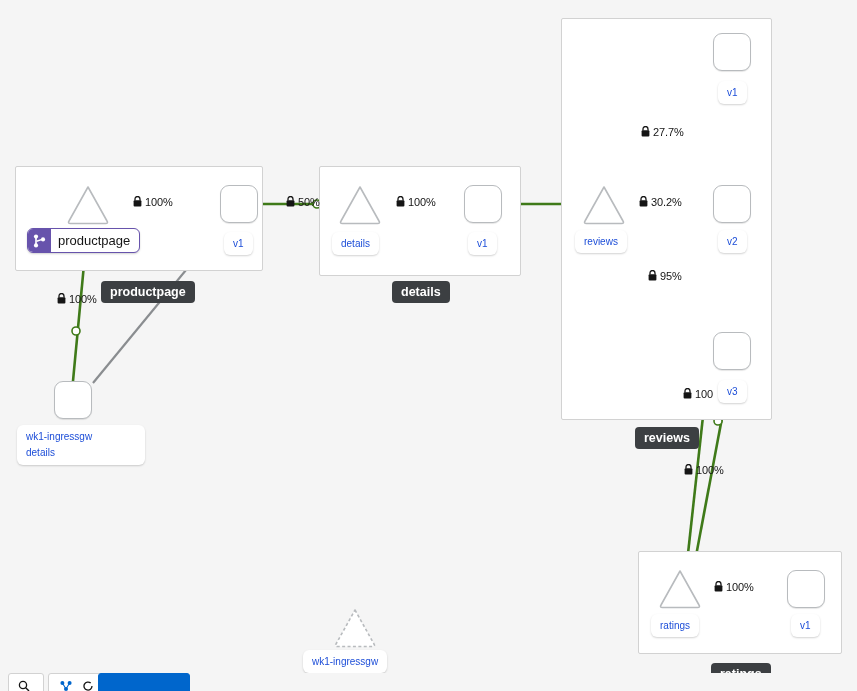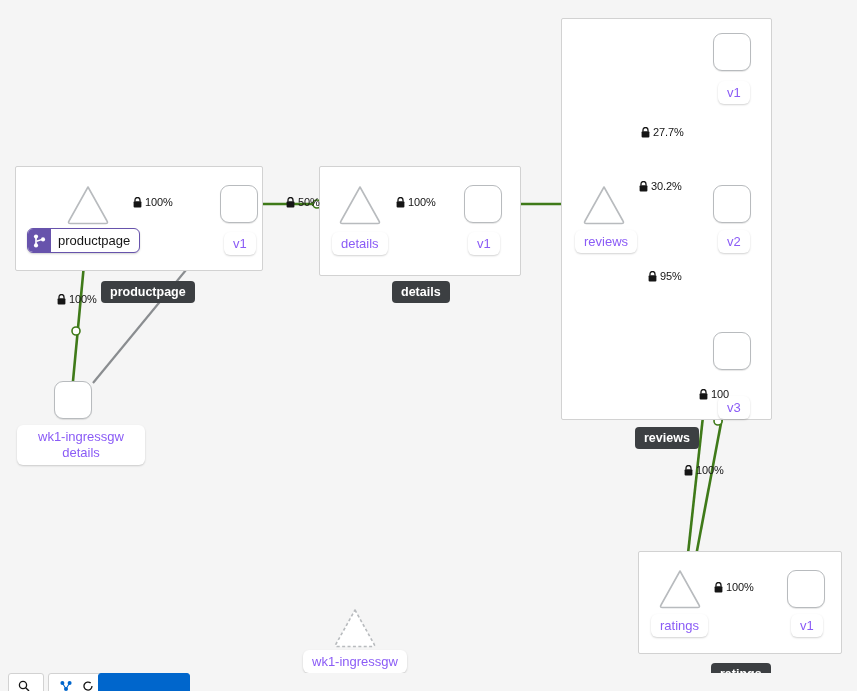--- a/index.html
+++ b/index.html
@@ -24,23 +24,23 @@
 
   
   .wl-node{
     position:absolute;width:38px;height:38px;background:#ffffff;
     border:1px solid #b8bbbe;border-radius:9px;box-sizing:border-box;
     box-shadow:0 1px 1px rgba(3,3,3,.10);
   }
 
   
   .node-label{
-    position:absolute;background:#ffffff;color:#8b5cf6;
-    font-size:13px;line-height:15px;padding:4px 9px;border-radius:6px;
-    box-shadow:0 1px 2px rgba(3,3,3,.18);white-space:nowrap;text-align:center;
+    position:absolute;background:#ffffff;color:#1d4ed8;
+    font-size:10px;line-height:15px;padding:4px 9px;border-radius:6px;
+    box-shadow:0 1px 2px rgba(3,3,3,.18);white-space:nowrap;
   }
   .node-label.multi{line-height:16px;white-space:normal;}
 
   
   .box-label{
     position:absolute;background:#3c3f42;color:#ffffff;
     font-size:12.5px;font-weight:bold;line-height:14px;
     padding:4px 9px;border-radius:4px;white-space:nowrap;
   }
 
@@ -53,21 +53,21 @@
   .badge-label .badge-ico{
     background:#6753ac;display:flex;align-items:center;justify-content:center;
     width:23px;
   }
   .badge-label .badge-txt{
     font-size:13px;line-height:15px;color:#151515;padding:4px 9px 4px 7px;white-space:nowrap;
   }
 
   
   .edge-label{
-    position:absolute;display:flex;align-items:center;gap:3px;
+    position:absolute;display:flex;gap:3px;
     font-size:11px;line-height:12px;color:#151515;white-space:nowrap;
   }
   .edge-label .lock{display:inline-block;width:9px;height:11px;}
   .edge-label .pct{letter-spacing:-0.1px;}
 
   
   #toolbar{
     position:absolute;left:0;bottom:0;width:857px;height:18px;
     background:#f5f5f5;overflow:hidden;
   }
@@ -200,21 +200,21 @@
   </div>
   <div class="node-label" style="left:575px;top:230px;">reviews</div>
 
   <div class="wl-node" style="left:713px;top:33px;"></div>
   <div class="node-label" style="left:718px;top:81px;">v1</div>
 
   <div class="wl-node" style="left:713px;top:185px;"></div>
   <div class="node-label" style="left:718px;top:230px;">v2</div>
 
   <div class="wl-node" style="left:713px;top:332px;"></div>
-  <div class="node-label" style="left:718px;top:396px;">v3</div>
+  <div class="node-label" style="left:718px;top:380px;">v3</div>
 
   <div class="svc-node" style="left:658px;top:568px;">
     <svg class="triout" width="44" height="42" viewBox="0 0 44 42">
       <path d="M22 3 L41 37 Q42.5 39.5 39.5 39.5 L4.5 39.5 Q1.5 39.5 3 37 Z" fill="#ffffff" stroke="#b8bbbe" stroke-width="1.6" stroke-linejoin="round"></path>
     </svg>
   </div>
   <div class="node-label" style="left:651px;top:614px;">ratings</div>
 
   <div class="wl-node" style="left:787px;top:570px;"></div>
   <div class="node-label" style="left:791px;top:614px;">v1</div>
@@ -275,41 +275,41 @@
   <div class="edge-label" style="left:641px;top:126px;">
     <span class="lock">
       <svg width="9" height="11" viewBox="0 0 9 11">
           <path d="M2 4.4V3a2.5 2.5 0 0 1 5 0v1.4" fill="none" stroke="#151515" stroke-width="1.3"></path>
           <rect x="0.6" y="4.2" width="7.8" height="6.2" rx="1" fill="#151515"></rect>
         </svg>
     </span>
     <span class="pct">27.7%</span>
   </div>
 
-  <div class="edge-label" style="left:639px;top:180px;">
+  <div class="edge-label" style="left:639px;top:196px;">
     <span class="lock">
       <svg width="9" height="11" viewBox="0 0 9 11">
           <path d="M2 4.4V3a2.5 2.5 0 0 1 5 0v1.4" fill="none" stroke="#151515" stroke-width="1.3"></path>
           <rect x="0.6" y="4.2" width="7.8" height="6.2" rx="1" fill="#151515"></rect>
         </svg>
     </span>
     <span class="pct">30.2%</span>
   </div>
 
   <div class="edge-label" style="left:648px;top:270px;">
     <span class="lock">
       <svg width="9" height="11" viewBox="0 0 9 11">
           <path d="M2 4.4V3a2.5 2.5 0 0 1 5 0v1.4" fill="none" stroke="#151515" stroke-width="1.3"></path>
           <rect x="0.6" y="4.2" width="7.8" height="6.2" rx="1" fill="#151515"></rect>
         </svg>
     </span>
     <span class="pct">95%</span>
   </div>
 
-  <div class="edge-label" style="left:699px;top:388px;">
+  <div class="edge-label" style="left:683px;top:388px;">
     <span class="lock">
       <svg width="9" height="11" viewBox="0 0 9 11">
           <path d="M2 4.4V3a2.5 2.5 0 0 1 5 0v1.4" fill="none" stroke="#151515" stroke-width="1.3"></path>
           <rect x="0.6" y="4.2" width="7.8" height="6.2" rx="1" fill="#151515"></rect>
         </svg>
     </span>
     <span class="pct">100</span>
   </div>
 
   <div class="edge-label" style="left:684px;top:464px;">

